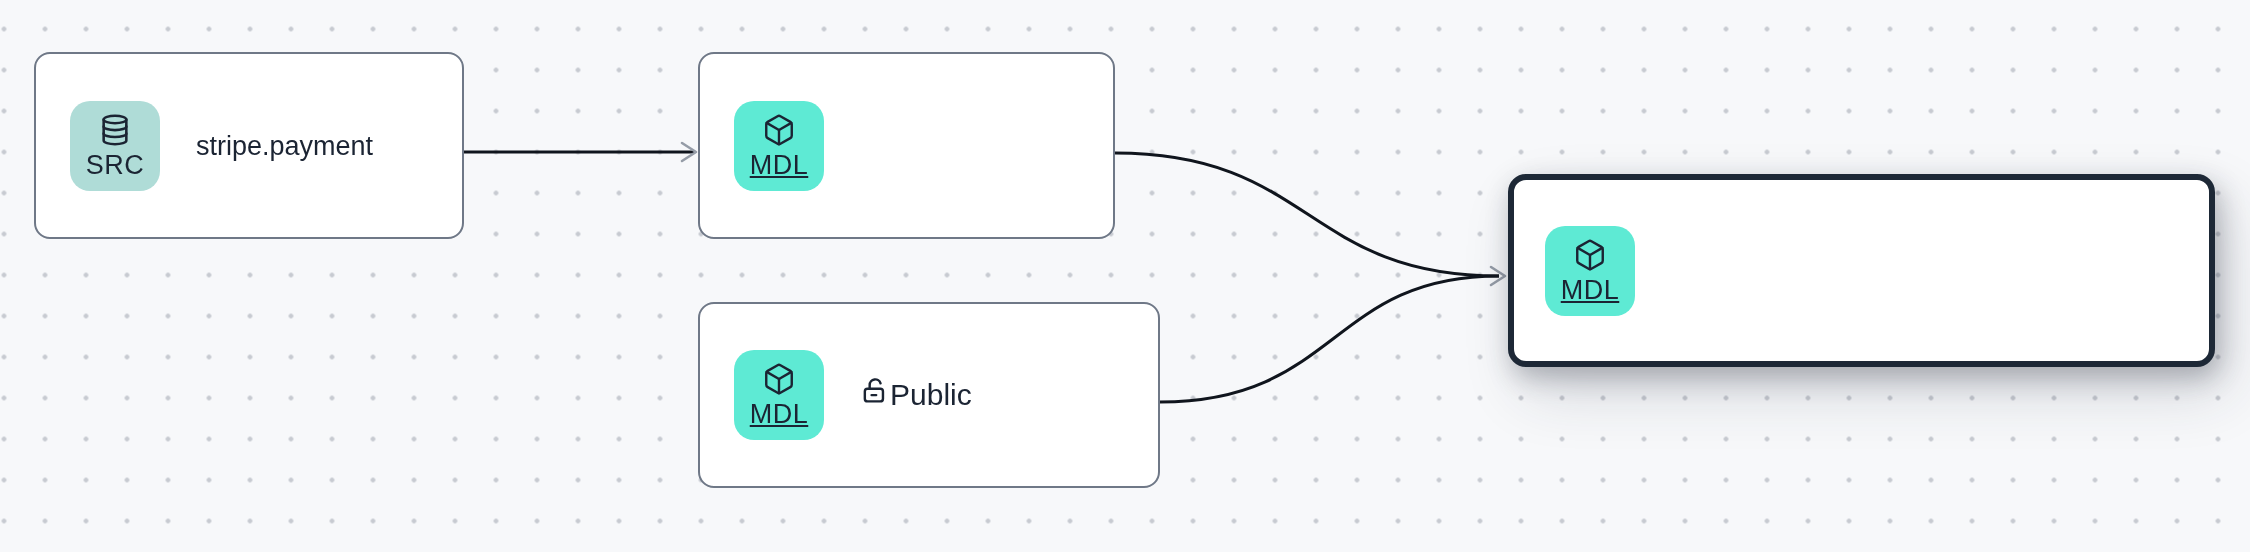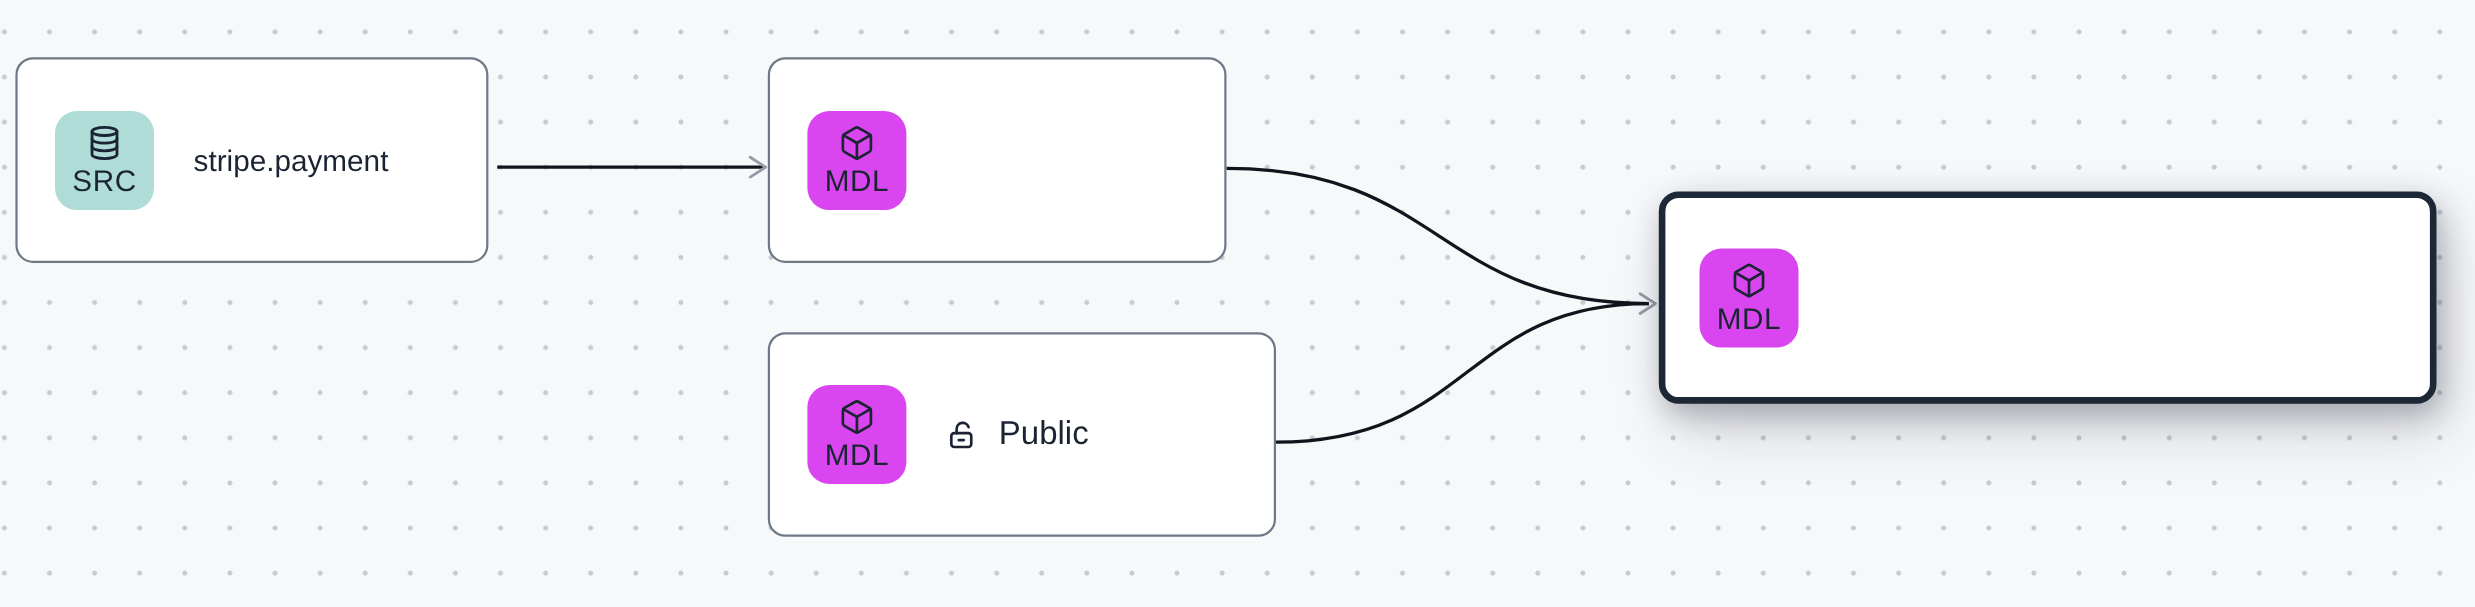--- a/index.html
+++ b/index.html
@@ -60,51 +60,51 @@
     border-radius: 20px;
     flex: 0 0 auto;
     display: flex;
     flex-direction: column;
     align-items: center;
     justify-content: center;
     gap: 4px;
     color: #1b2433;
   }
   .badge.src { background: #afdcd7; }
-  .badge.mdl { background: #d946ef; }
+  .badge.mdl { background: #5eead4; text-decoration: underline; }
   .badge svg { display: block; }
   .badge-label {
     font-size: 27px;
     line-height: 28px;
     letter-spacing: 0.5px;
     color: #1b2433;
   }
   .node-text {
     display: flex;
     flex-direction: column;
     justify-content: center;
   }
   .node-title {
     font-size: 27px;
     line-height: 44px;
     color: #1b2433;
     white-space: nowrap;
   }
   .node-subtitle {
     display: flex;
-    align-items: center;
-    gap: 19px;
+    align-items: flex-start;
+    gap: 1px;
     font-size: 30px;
     line-height: 38px;
     color: #1b2433;
   }
   .node-subtitle svg { display: block; }
 
   
-  #node-stripe-payment { left: 14px;   top: 52px;  width: 430px; height: 187px; }
+  #node-stripe-payment { left: 34px;   top: 52px;  width: 430px; height: 187px; }
   #node-stg-payments   { left: 698px;  top: 52px;  width: 417px; height: 187px; }
   #node-fct-orders     { left: 698px;  top: 302px; width: 462px; height: 186px; }
   #node-agg-journey    { left: 1508px; top: 174px; width: 707px; height: 193px; }
 </style>
 </head>
 <body>
 
 <div id="canvas">
 
   <svg id="edge-layer" viewBox="0 0 2250 552" xmlns="http://www.w3.org/2000/svg">

